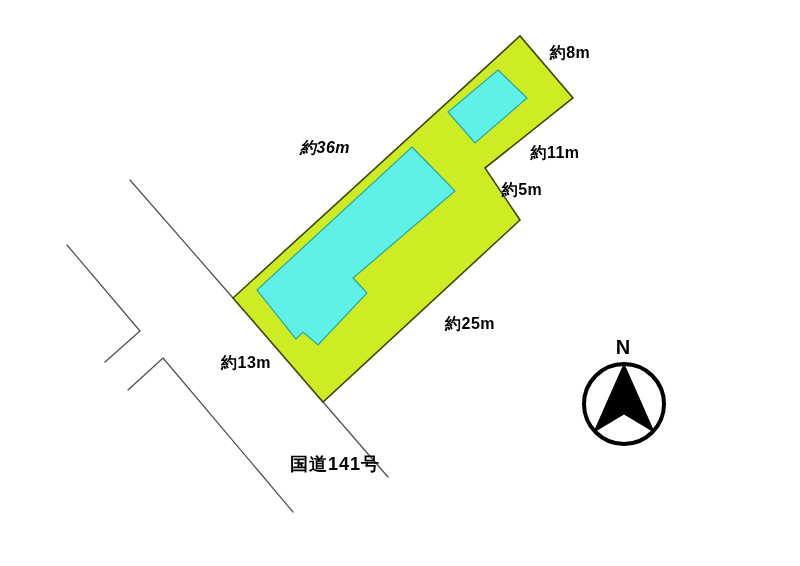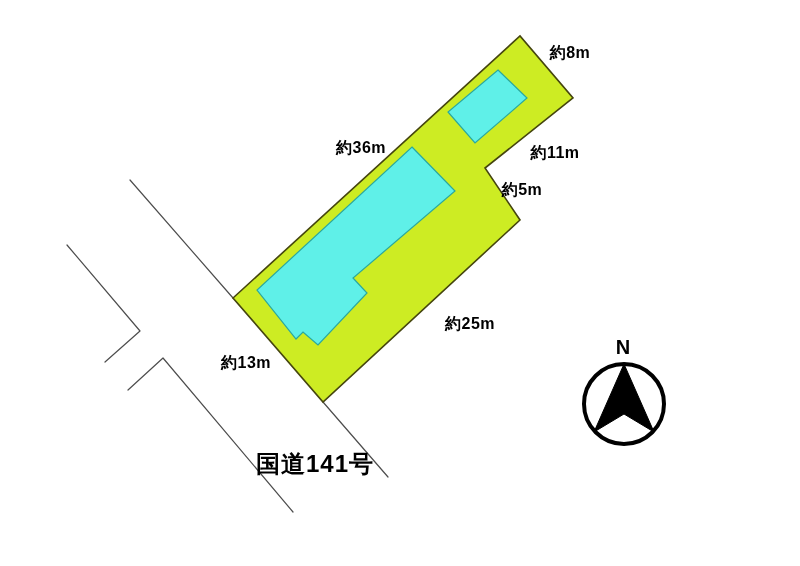--- a/index.html
+++ b/index.html
@@ -51,22 +51,23 @@
   .map-label {
     position: absolute;
     transform: translate(-50%, -50%);
     color: #000000;
     font-weight: bold;
     font-size: 16px;
     white-space: nowrap;
     letter-spacing: 0.5px;
   }
   .route-label {
-    font-size: 24px;
+    font-size: 18px;
     letter-spacing: 1px;
+    margin-left: 20px;
   }
   .north-label {
     font-size: 20px;
     letter-spacing: 0;
   }
 </style>
 </head>
 <body>
 
 <div id="stage">
@@ -85,21 +86,21 @@
     <polygon class="building" points="498,70 527,98 475,143 448,112" fill="#5ff0e8"></polygon>
 
     <g>
       <circle class="compass-circle" cx="624" cy="404" r="40"></circle>
       <polygon class="compass-needle" points="624,364 594,432 624,414 654,432"></polygon>
     </g>
   </svg>
 
   <div class="map-label" style="left:570px; top:53px;">約8m</div>
 
-  <div class="map-label" style="left:361px; top:148px;">約36m</div>
+  <div class="map-label" style="left:325px; top:148px;font-style:italic;">約36m</div>
 
   <div class="map-label" style="left:555px; top:153px;">約11m</div>
 
   <div class="map-label" style="left:522px; top:190px;">約5m</div>
 
   <div class="map-label" style="left:470px; top:324px;">約25m</div>
 
   <div class="map-label" style="left:246px; top:363px;text-align:center;">約13m</div>
 
   <div class="map-label route-label" style="left:315px; top:464px;">国道141号</div>

